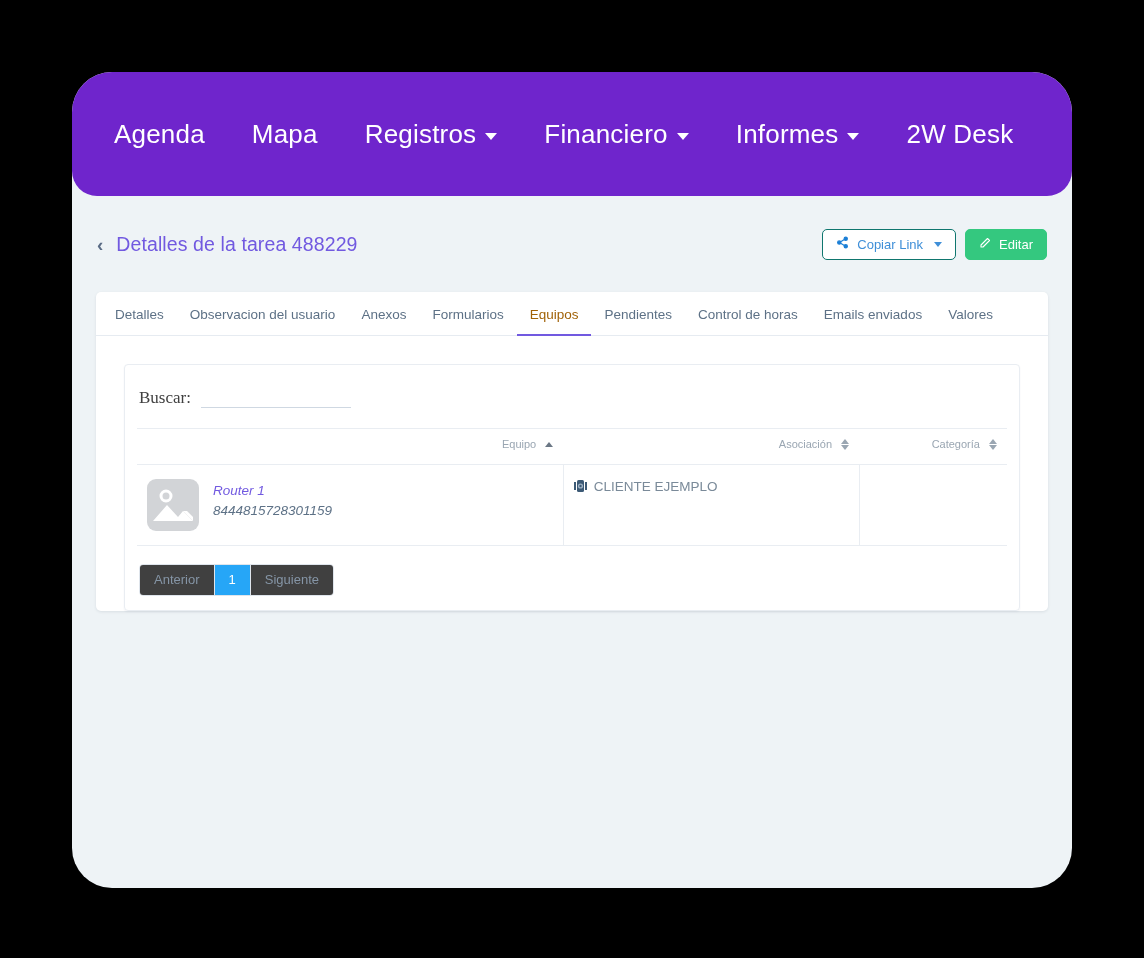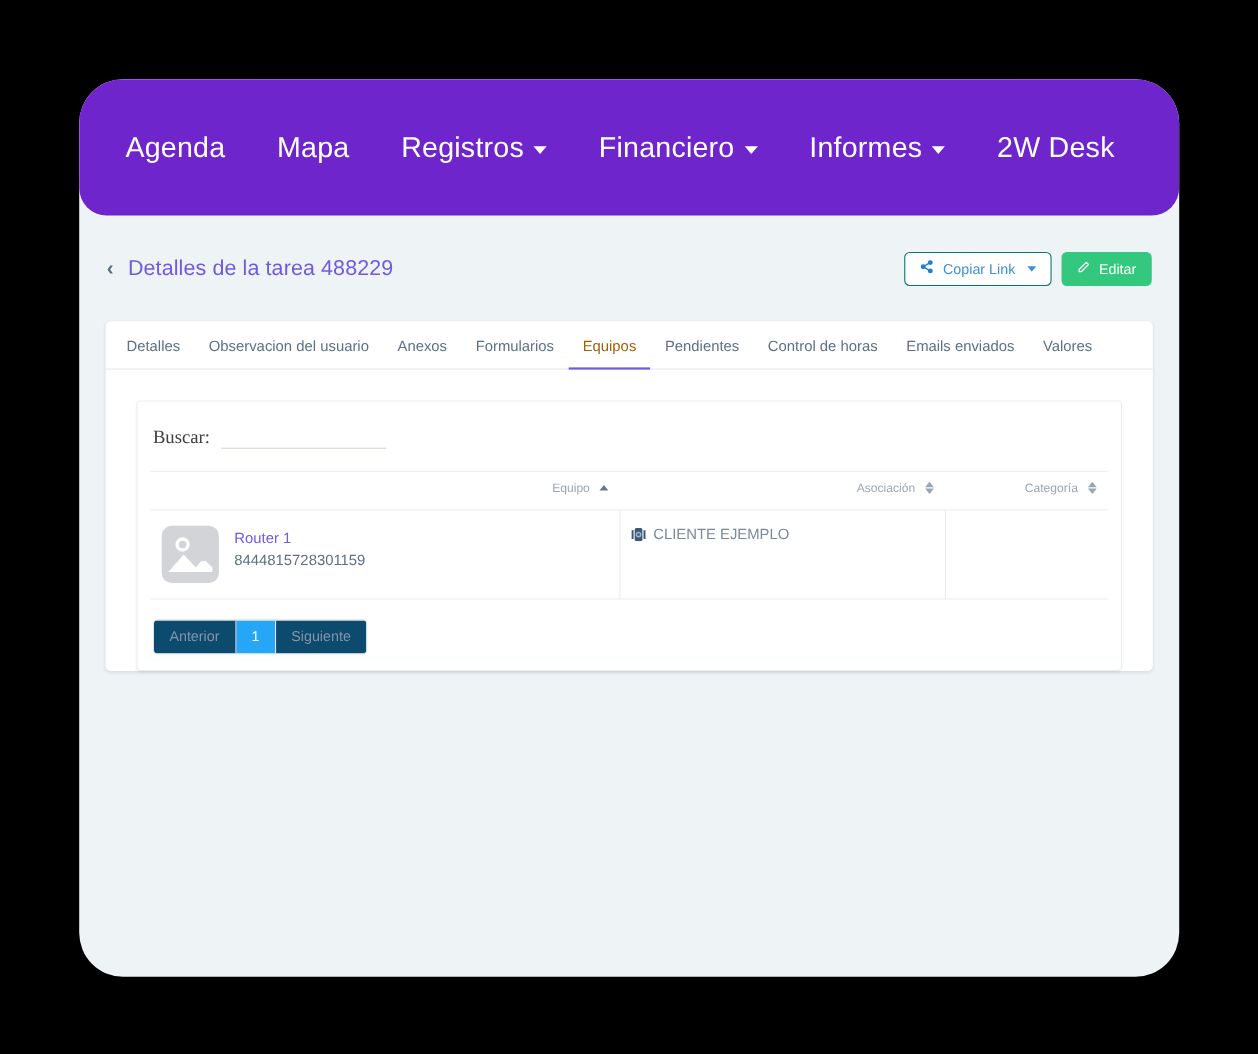--- a/index.html
+++ b/index.html
@@ -231,20 +231,21 @@
   }
   table.data tbody td:last-child { border-right: none; }
   table.data thead th:nth-child(1) { width: 49%; }
   table.data thead th:nth-child(2) { width: 34%; }
   table.data thead th:nth-child(3) { width: 17%; }
 
   .equipo-cell {
     display: flex;
     align-items: flex-start;
     gap: 14px;
+    font-style: italic;
   }
   .thumb {
     width: 52px;
     height: 52px;
     border-radius: 9px;
     background: #d2d4d7;
     position: relative;
     flex: none;
     overflow: hidden;
   }
@@ -287,21 +288,21 @@
     border: 1px solid #dfe5ec;
     border-radius: 4px;
     overflow: hidden;
   }
   .page-btn {
     padding: 0 14px;
     height: 30px;
     line-height: 30px;
     font-size: 13px;
     color: #8595a6;
-    background: #0c4a6e;
+    background: #404040;
     border-right: 1px solid #dfe5ec;
     cursor: pointer;
     white-space: nowrap;
   }
   .page-btn:last-child { border-right: none; }
   .page-btn.active {
     background: #26a6f7;
     color: #ffffff;
     font-weight: normal;
   }

